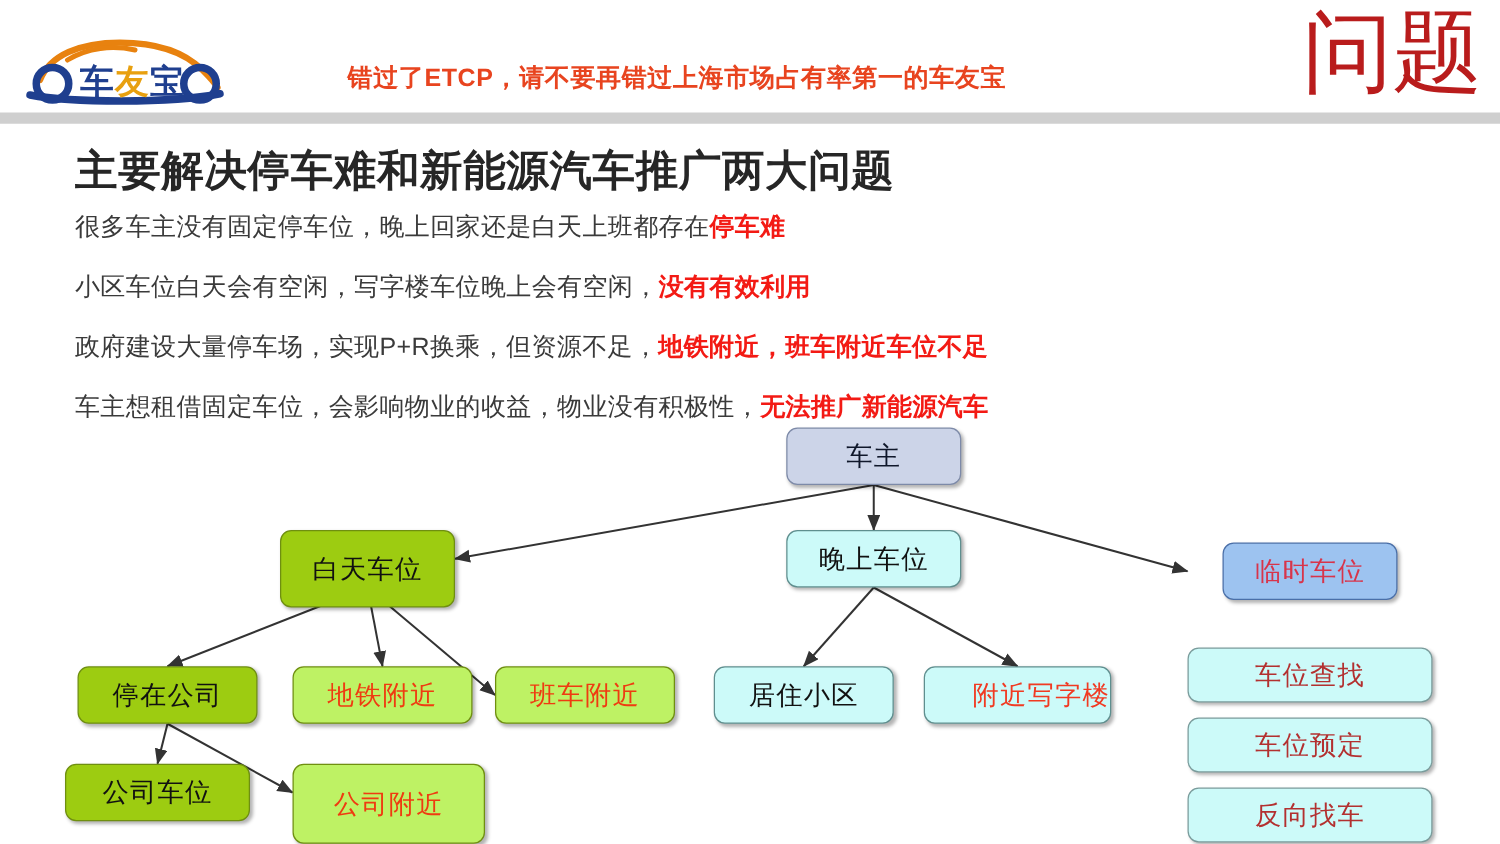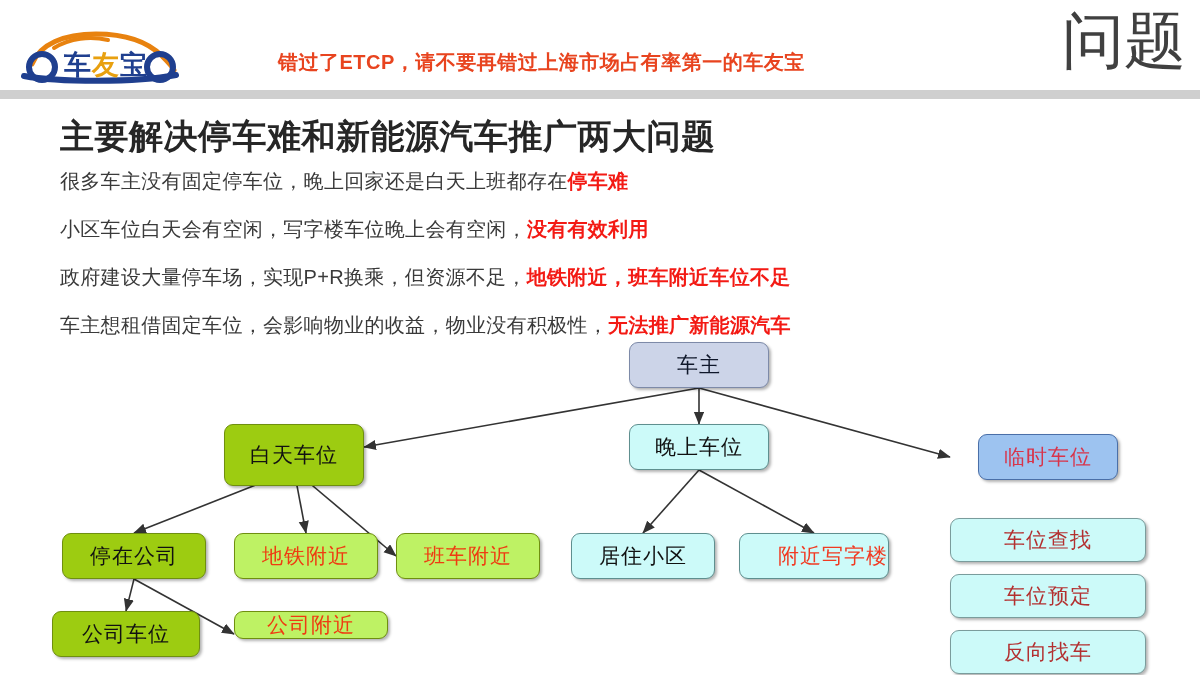--- a/index.html
+++ b/index.html
@@ -13,21 +13,21 @@
   
   .header{position:absolute;left:0;top:0;width:1200px;height:90px;}
   .logo{position:absolute;left:16px;top:26px;width:170px;height:62px;}
   .banner-text{
     position:absolute;left:278px;top:49px;width:620px;
     font-size:20px;font-weight:bold;color:#e8441f;letter-spacing:.5px;
     white-space:nowrap;
   }
   .slide-title{
     position:absolute;right:14px;top:6px;
-    font-size:62px;line-height:70px;color:#404040;font-weight:normal;
+    font-size:72px;line-height:70px;color:#b91c1c;font-weight:normal;
     font-family:"DejaVu Sans","Liberation Sans",sans-serif;
   }
   .header-rule{position:absolute;left:0;top:90px;width:1200px;height:9px;background:#cfcfcf;}
 
   
   .h1{
     position:absolute;left:60px;top:114px;
     font-size:34px;font-weight:bold;color:#262626;letter-spacing:.5px;
     white-space:nowrap;
   }
@@ -141,21 +141,21 @@
         </div>
         <div class="node n-cyan" style="left: 571px; top: 203px; width: 144px; height: 46px;">
           <span>居住小区</span>
         </div>
         <div class="node n-cyan-red" style="left: 739px; top: 203px; width: 150px; height: 46px;">
           <span>附近写字楼</span>
         </div>
         <div class="node n-green" style="left: 52px; top: 281px; width: 148px; height: 46px;">
           <span>公司车位</span>
         </div>
-        <div class="node n-green-red" style="left: 234px; top: 281px; width: 154px; height: 28px;">
+        <div class="node n-green-red" style="left: 234px; top: 281px; width: 154px; height: 64px;">
           <span>公司附近</span>
         </div>
       </div>
     <div id="panel-layer">
         <div class="node n-panel" style="left: 950px; top: 188px; width: 196px; height: 44px;">
           <span>车位查找</span>
         </div>
         <div class="node n-panel" style="left: 950px; top: 244px; width: 196px; height: 44px;">
           <span>车位预定</span>
         </div>

